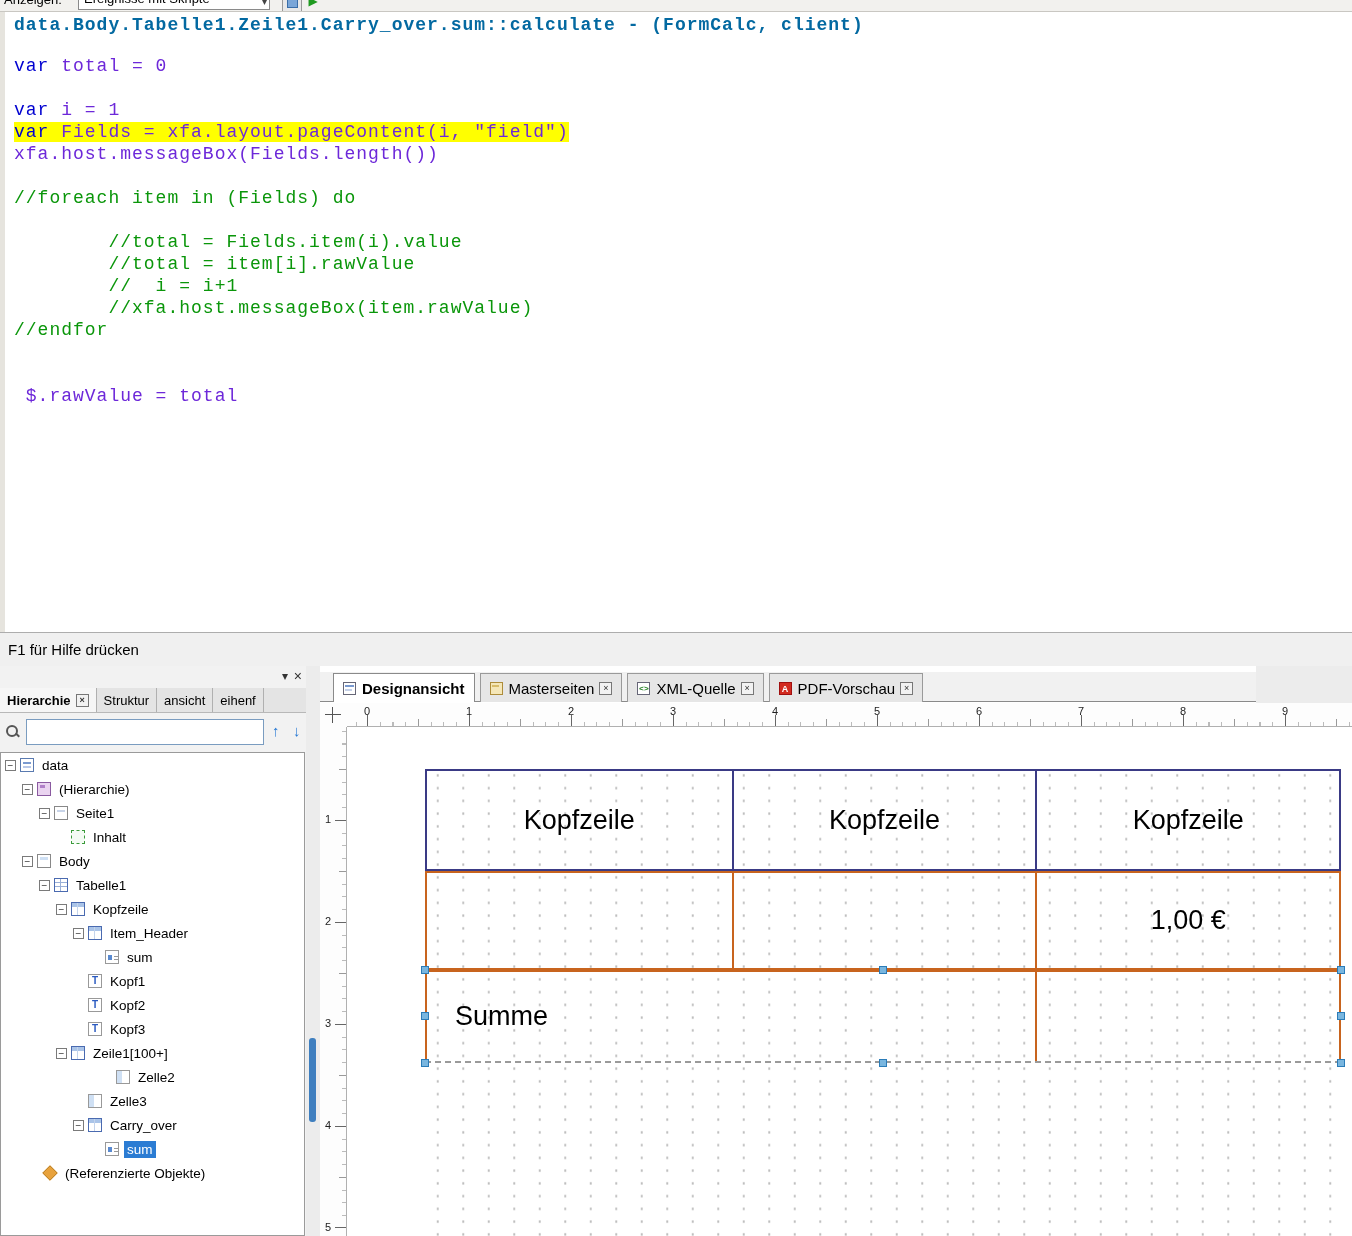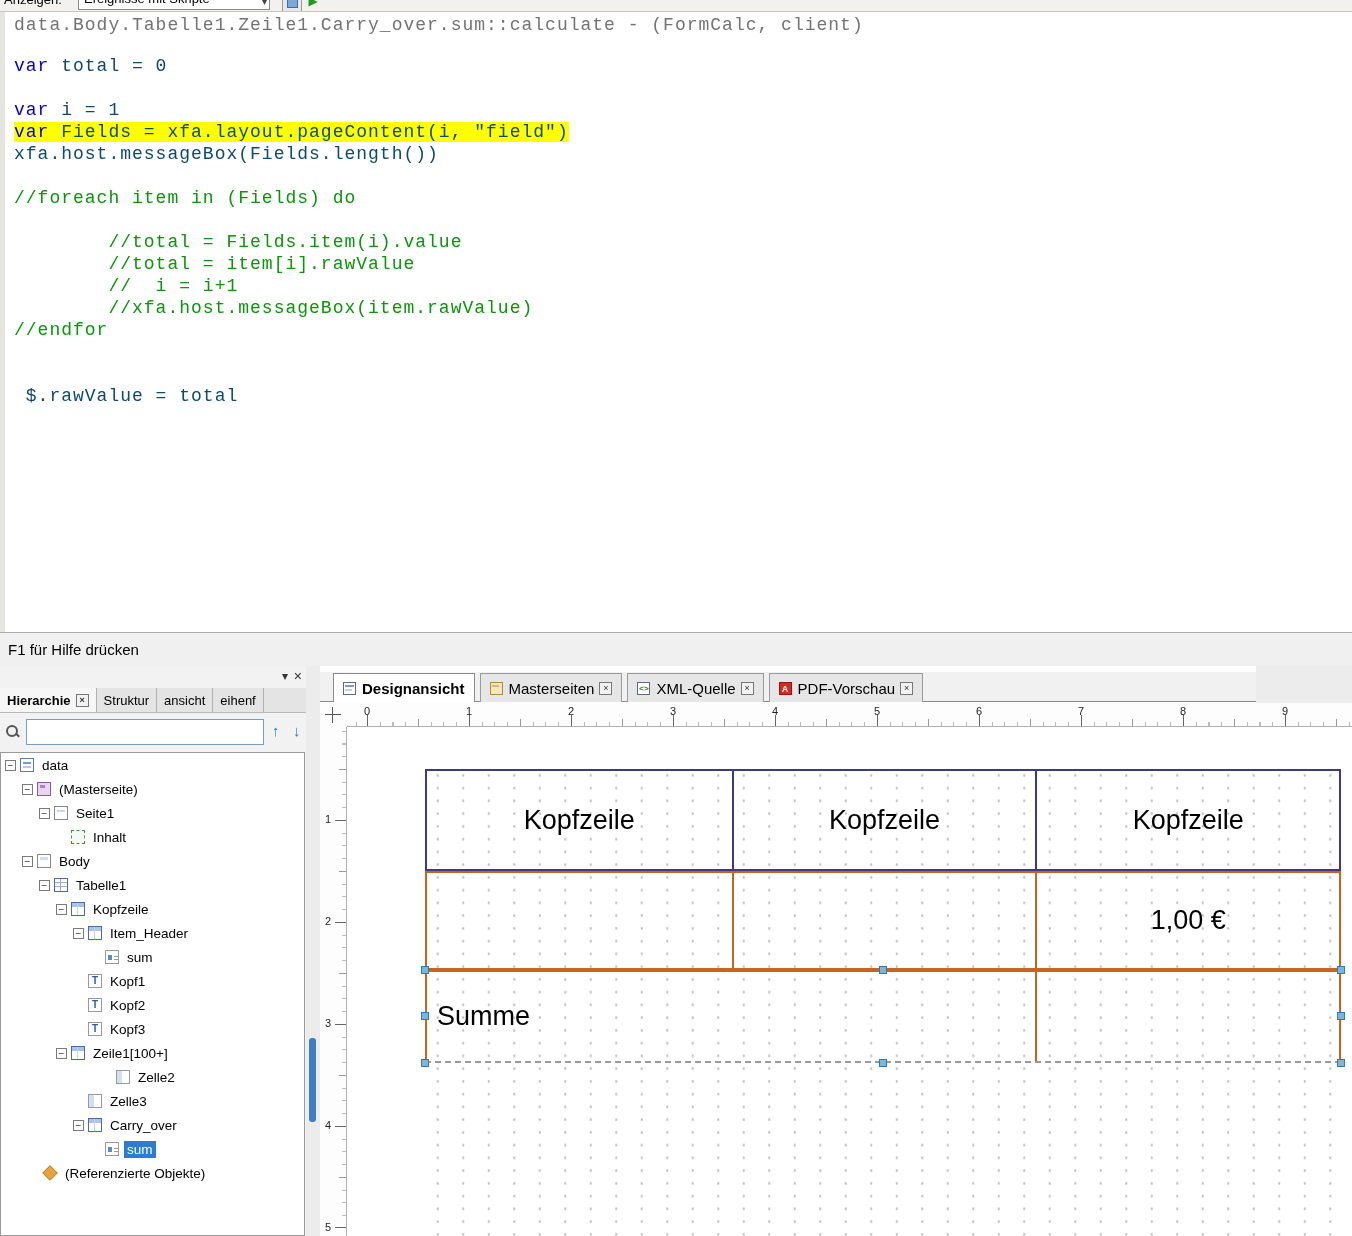--- a/index.html
+++ b/index.html
@@ -17,25 +17,25 @@
   .tb-btn{position:absolute;top:-12px;width:18px;height:22px;border:1px solid #9a9a9a;background:#e8e8e8;}
   #tb-btn1{left:282px;}
   #tb-btn1::before{content:'';position:absolute;left:4px;top:8px;width:9px;height:9px;background:#7aa6d8;border:1px solid #3a6ea8;}
   #tb-btn2{left:304px;border:none;background:transparent;color:#1f9a1f;font-size:12px;line-height:26px;text-align:center;}
 
   
   #script-editor{position:absolute;left:0;top:12px;width:1352px;height:620px;background:#fff;
                  border-left:5px solid #e6e4de;box-sizing:border-box;overflow:hidden;}
   .script-title,.code{font-family:"Liberation Mono","DejaVu Sans Mono",monospace;font-size:18px;
                       letter-spacing:1px;line-height:22px;white-space:pre;}
-  .script-title{position:absolute;left:9px;top:2px;color:#737373;}
+  .script-title{position:absolute;left:9px;top:2px;color:#0369a1;font-weight:bold;}
   .code{position:absolute;left:9px;top:43px;}
   .code-line{height:22px;}
   .tok-keyword{color:#0000d0;}
-  .tok-code{color:#0c4a6e;}
+  .tok-code{color:#6d28d9;}
   .tok-comment{color:#0a960a;}
   .code-line.highlight span{background:#ffff00;}
 
   
   #status-bar{position:absolute;left:0;top:632px;width:1352px;height:34px;background:#f0f0f0;
               border-top:1px solid #adadad;box-sizing:border-box;font-size:15px;line-height:33px;padding-left:8px;}
 
   
   #bottom{position:absolute;left:0;top:666px;width:1352px;height:570px;background:#ececec;}
 
@@ -148,21 +148,21 @@
              background-size:25.5px 12.75px;}
   .trow{position:absolute;left:78px;width:916px;display:flex;box-sizing:border-box;}
   .trow .tcell{box-sizing:border-box;display:flex;align-items:center;justify-content:center;
                font-size:27px;color:#000;}
   .thead{top:42px;height:102px;border:2px solid #3a3a85;}
   .thead .tcell + .tcell{border-left:2px solid #3a3a85;}
   .tmid{top:144px;height:99px;border:2px solid #c8641e;}
   .tmid .tcell + .tcell{border-left:2px solid #c8641e;}
   .tsum{top:243px;height:93px;border:2px solid #c8641e;border-bottom:2px dashed #9a9a9a;}
   .tsum .tcell + .tcell{border-left:2px solid #c8641e;}
-  .tcell.left{justify-content:flex-start;padding-left:10px;}
+  .tcell.left{justify-content:flex-start;padding-left:28px;}
   .handle{position:absolute;width:8px;height:8px;background:#79b6df;border:1px solid #2b7cb8;box-sizing:border-box;z-index:3;}
 </style>
 </head>
 <body>
 
 <div id="app">
 
   <div id="toolbar-strip">
     <span class="tb-label">Anzeigen:</span>
     <div class="tb-dropdown">
@@ -212,21 +212,21 @@
       </div>
       <div class="tree">
           <div class="tree-row" style="padding-left: 4px;">
             <span class="expander">−</span>
             <span class="ti form-icon"></span>
             <span class="tree-label">data</span>
           </div>
           <div class="tree-row" style="padding-left: 21px;">
             <span class="expander">−</span>
             <span class="ti masterpage-icon"></span>
-            <span class="tree-label">(Masterseite)</span>
+            <span class="tree-label">(Hierarchie)</span>
           </div>
           <div class="tree-row" style="padding-left: 38px;">
             <span class="expander">−</span>
             <span class="ti page-icon"></span>
             <span class="tree-label">Seite1</span>
           </div>
           <div class="tree-row" style="padding-left: 55px;">
             <span class="exp-spacer"></span>
             <span class="ti content-area-icon"></span>
             <span class="tree-label">Inhalt</span>

